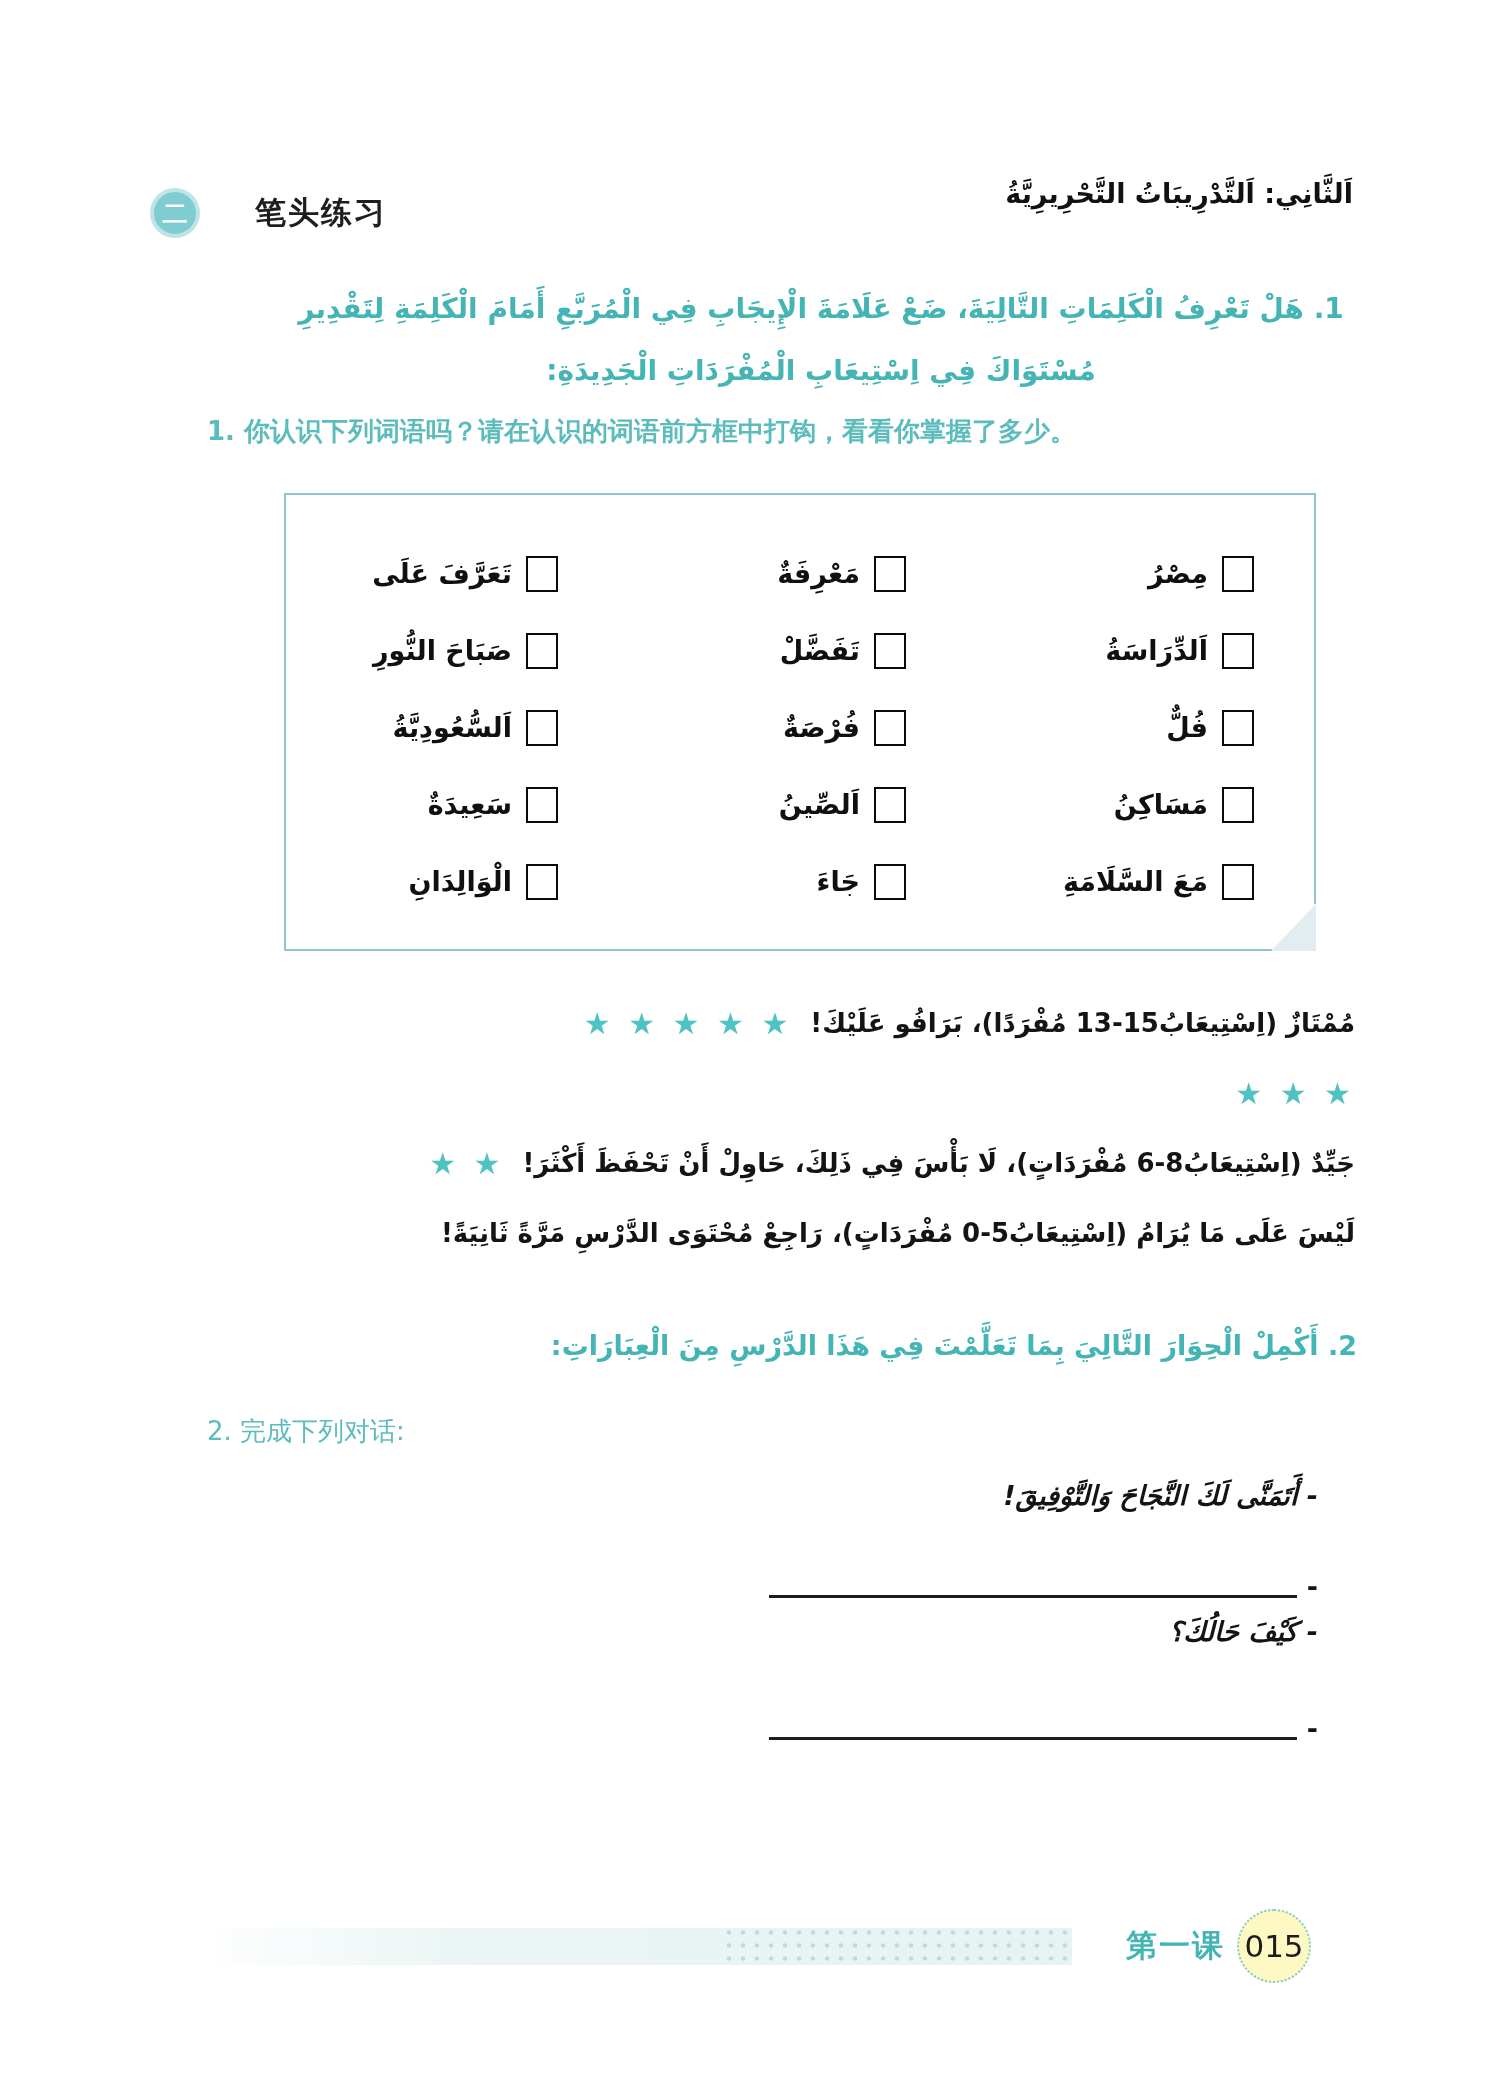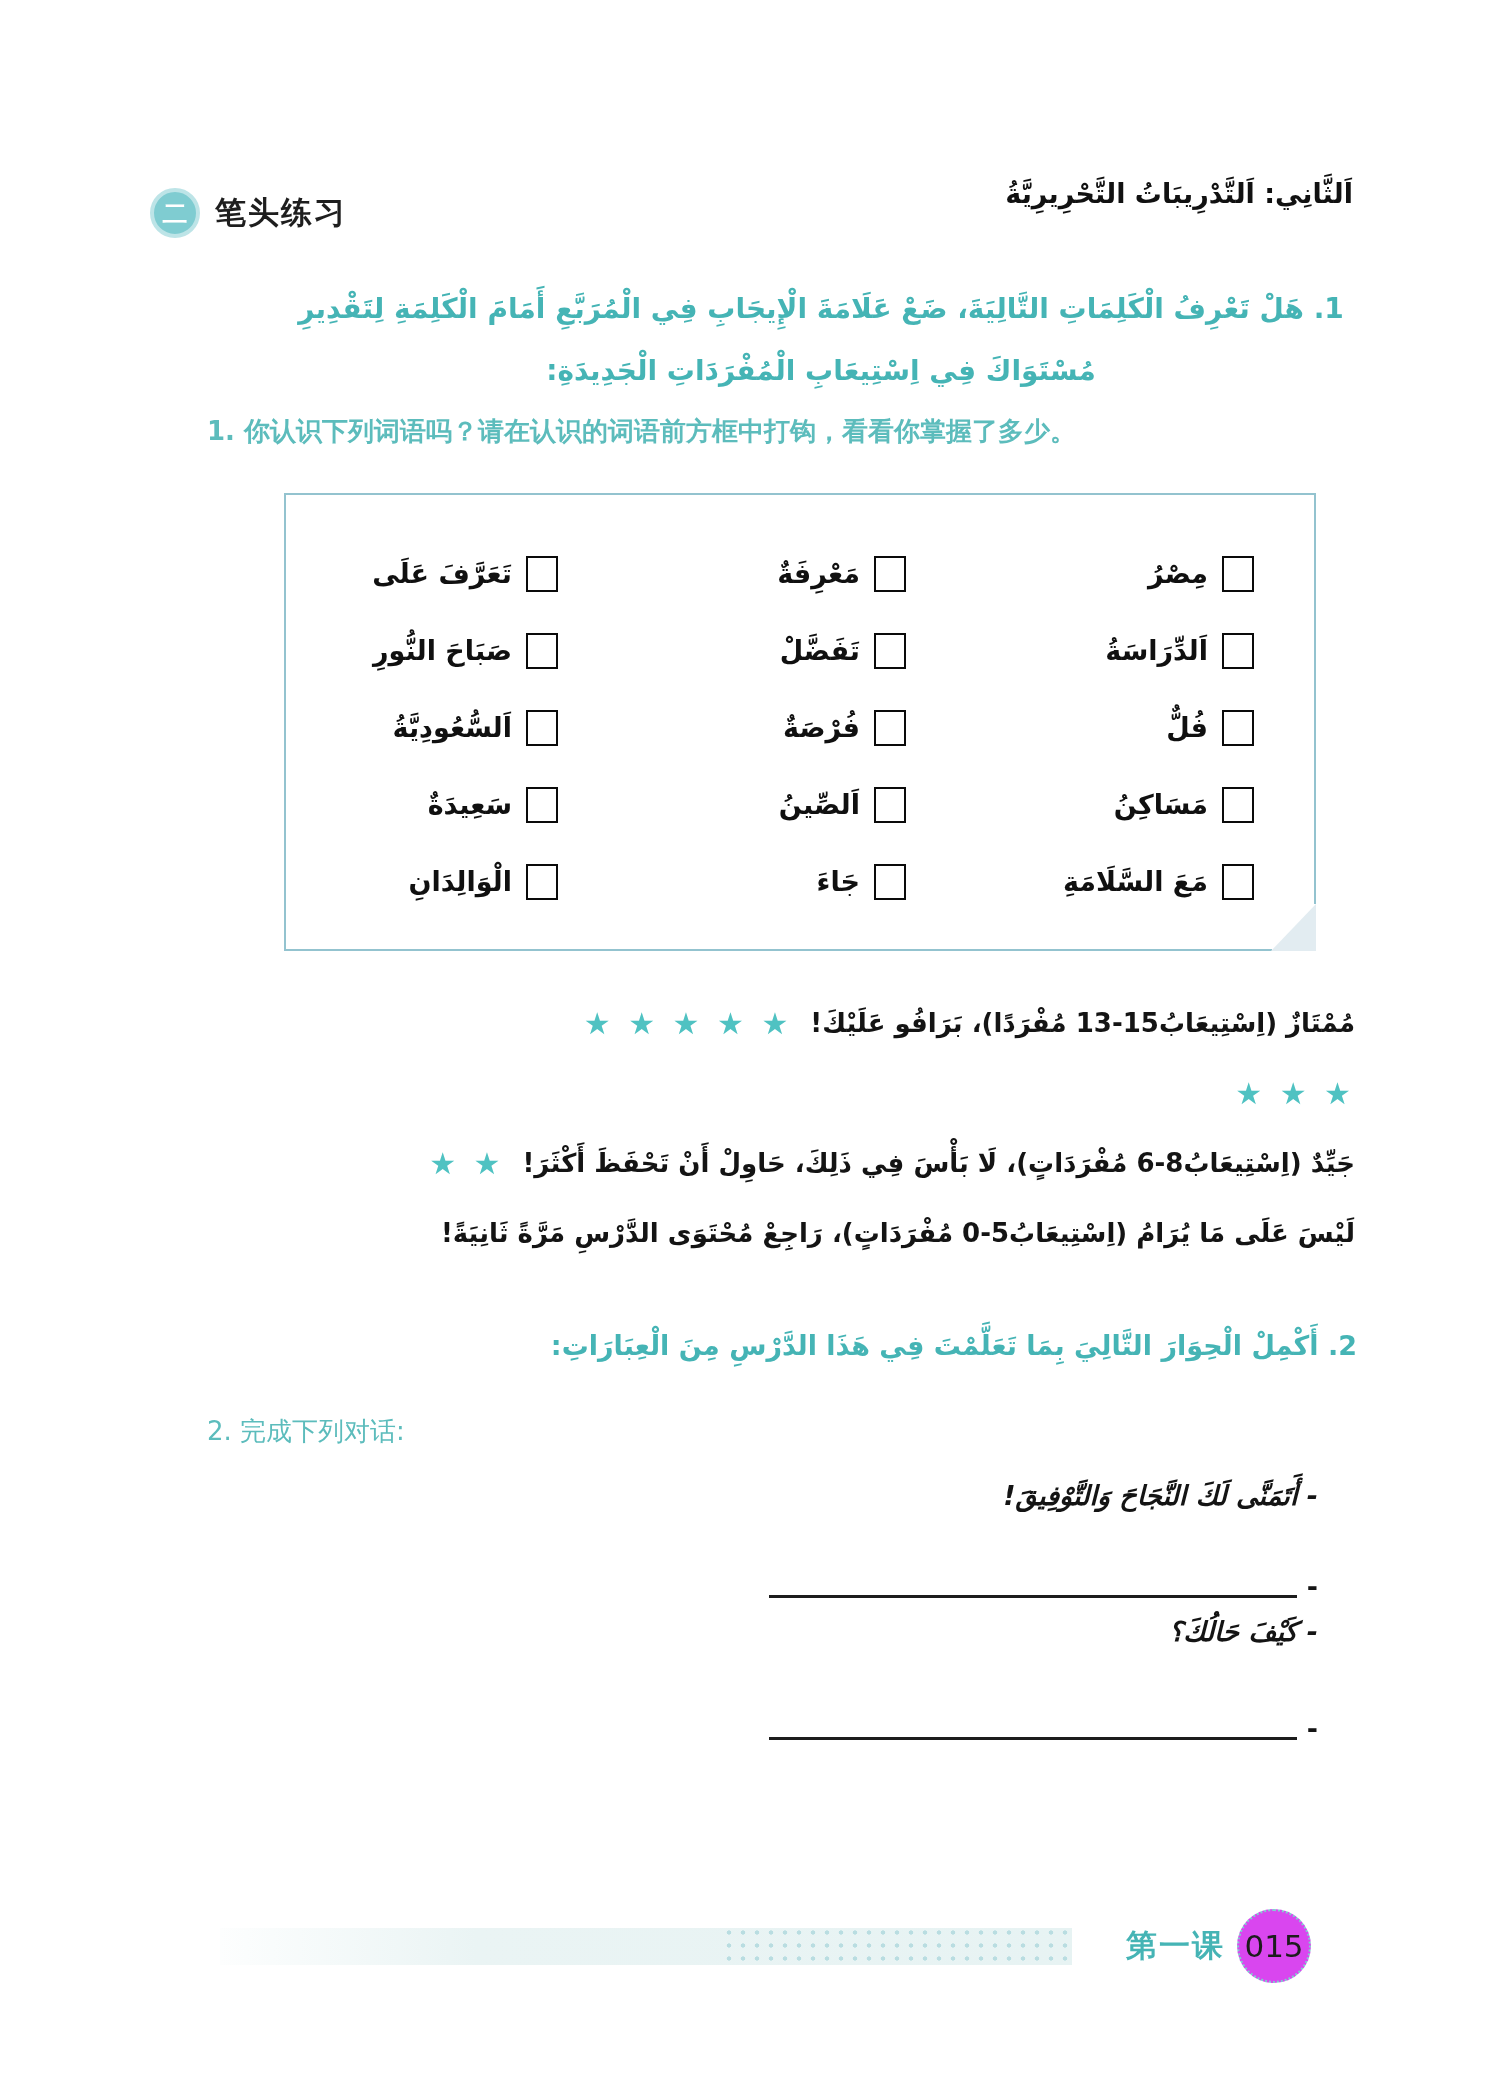--- a/index.html
+++ b/index.html
@@ -18,20 +18,21 @@
   .badge{
     width:50px;height:50px;border-radius:50%;
     background:#7fccd1;border:4px solid #bde4e7;
     box-sizing:border-box;
     display:flex;align-items:center;justify-content:center;
     color:#ffffff;font-size:25px;font-weight:bold;
   }
   .header-title-zh{
     font-size:31px;font-weight:bold;color:#1e1e1e;
     letter-spacing:2px;
+    margin-left:40px;
   }
   .header-title-ar{
     position:absolute;right:134px;top:178px;
     direction:rtl;font-size:27px;font-weight:bold;color:#111111;
     white-space:nowrap;
   }
   
   .ex1-heading{
     position:absolute;left:290px;top:278px;width:1062px;
     direction:rtl;text-align:center;
@@ -128,21 +129,21 @@
   }
   .footer-lesson{
     position:absolute;left:1126px;top:1925px;
     font-size:31px;font-weight:bold;color:#45b4b5;letter-spacing:2px;
   }
   .page-circle{
     position:absolute;left:1237px;top:1909px;
     width:74px;height:74px;border-radius:50%;
     border:2px dotted #82ccd0;box-sizing:border-box;
     display:flex;align-items:center;justify-content:center;
-    font-size:31px;color:#1c1c1c;background:#d946ef;
+    font-size:31px;color:#1c1c1c;background:#fef9c3;
   }
 </style>
 </head>
 <body>
 
 <div class="page">
 
   <div class="header-left">
     <div class="badge">
       <span>二</span>

